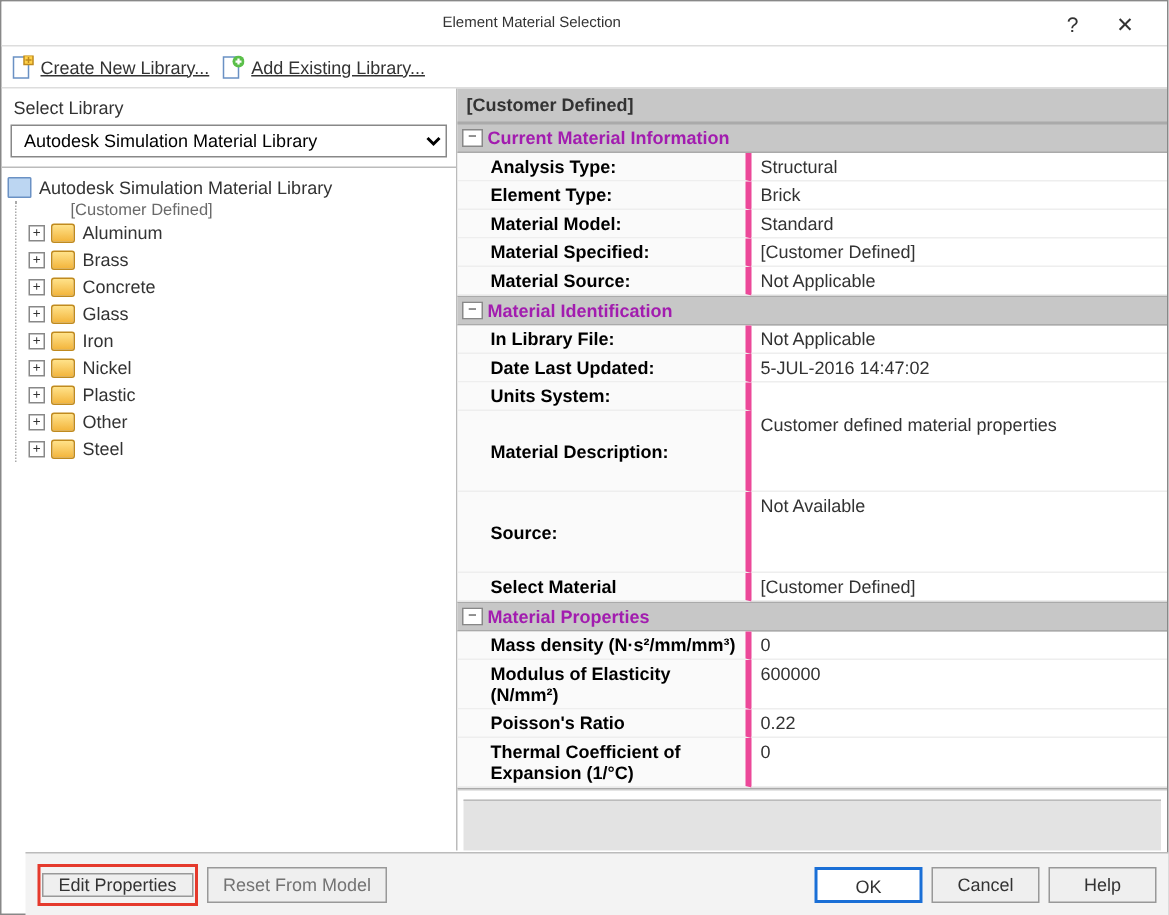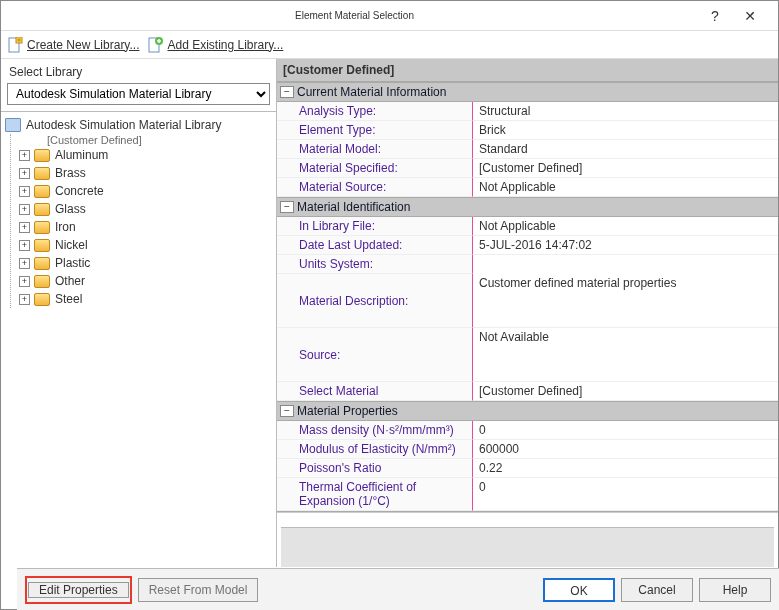--- a/index.html
+++ b/index.html
@@ -5,40 +5,40 @@
   * { box-sizing: border-box; margin: 0; padding: 0; font-family: "Segoe UI", Tahoma, sans-serif; font-size: 12px; }
   body { background: #fff; width: 779px; height: 610px; border: 1px solid #888; overflow: hidden; color: #333; }
   .titlebar { height: 30px; display: flex; align-items: center; padding: 0 8px; background: #fff; border-bottom: 1px solid #ddd; }
   .titlebar .title { flex: 1; font-size: 10px; text-align: center; }
   .titlebar .btn { width: 40px; text-align: center; font-size: 14px; color: #333; }
   .titlebar .btn.help { width: 30px; }
   .toolbar { height: 28px; display: flex; align-items: center; padding: 4px 6px; gap: 8px; border-bottom: 1px solid #ddd; }
   .toolbar .tb-item { display: flex; align-items: center; gap: 4px; }
   .icon-sq { width: 16px; height: 16px; display: inline-block; }
   .content { display: flex; height: 508px; }
-  .left { width: 276px; border-right: 1px solid #bbb; display: flex; flex-direction: column; }
+  .left { width: 304px; border-right: 1px solid #bbb; display: flex; flex-direction: column; }
   .left .label { padding: 6px 8px 4px; color: #333; }
   .left select { margin: 0 6px 6px; height: 22px; border: 1px solid #888; padding: 0 4px; background: #fff; width: calc(100% - 12px); }
   .tree { flex: 1; border-top: 1px solid #bbb; padding: 4px 4px; overflow: auto; }
   .tree .node { display: flex; align-items: center; height: 18px; gap: 2px; }
   .tree .exp { width: 11px; height: 11px; border: 1px solid #888; font-size: 9px; line-height: 9px; text-align: center; color: #333; margin-right: 2px; }
   .tree .folder { width: 16px; height: 13px; background: linear-gradient(#ffe28a,#f3b53c); border: 1px solid #c08a1e; border-radius: 2px; margin-right: 3px; }
   .tree .bigicon { width: 16px; height: 14px; background: #bcd6f2; border: 1px solid #6a91c4; border-radius: 1px; margin-right: 3px; }
   .tree .lbl { white-space: nowrap; }
   .tree .dotline { border-left: 1px dotted #aaa; margin-left: 5px; padding-left: 8px; }
   .tree .cd { color: #6a6a6a; padding-left: 28px; font-size: 11px; }
   .right { flex: 1; display: flex; flex-direction: column; }
   .sel-title { background: #c7c7c7; padding: 4px 6px; font-weight: bold; color: #333; border-bottom: 1px solid #aaa; }
   .grid { border-bottom: 1px solid #aaa; }
   .sect { background: #c7c7c7; display: flex; align-items: center; height: 20px; border-top: 1px solid #aaa; border-bottom: 1px solid #aaa; }
   .sect .tog { width: 14px; text-align: center; border: 1px solid #888; height: 12px; line-height: 10px; font-size: 10px; margin: 0 3px; background: #fff; }
-  .sect .hd { font-weight: normal; color: #0f172a; }
+  .sect .hd { font-weight: bold; color: #a21caf; }
   .row { display: flex; min-height: 18px; }
   .row.tall { min-height: 54px; }
-  .row .k { width: 196px; padding: 2px 4px 2px 22px; color: #4c1d95; border-right: 1px solid #ec4899; border-bottom: 1px solid #eee; background: #fafafa; display: flex; align-items: center; }
+  .row .k { width: 196px; padding: 2px 4px 2px 22px; color: #000000; border-right: 4px solid #ec4899; border-bottom: 1px solid #eee; background: #fafafa; display: flex; align-items: center; font-weight: bold; }
   .row .v { flex: 1; padding: 2px 6px; border-bottom: 1px solid #eee; display: flex; align-items: flex-start; }
   .spacer { flex: 1; border-top: 1px solid #ccc; }
   .desc-pane { height: 40px; border-top: 1px solid #bbb; background: #e3e3e3; margin: 6px 4px 0; }
   .footer { position: absolute; bottom: 0; left: 17px; right: 0; height: 42px; border-top: 1px solid #bbb; background: #f3f3f3; display: flex; align-items: center; padding: 0 8px; gap: 6px; }
   .footer .btn { height: 24px; border: 1px solid #999; background: #efefef; padding: 0 10px; min-width: 72px; text-align: center; line-height: 22px; }
   .footer .btn.ok { border: 2px solid #1a6fd6; background: #fff; }
   .footer .edit-hl { border: 2px solid #e53a2d; padding: 1px; }
   .footer .edit-hl .btn { min-width: 168px; }
   .footer .btn.dis { color: #737373; }
   .footer .spacer2 { flex: 1; }

